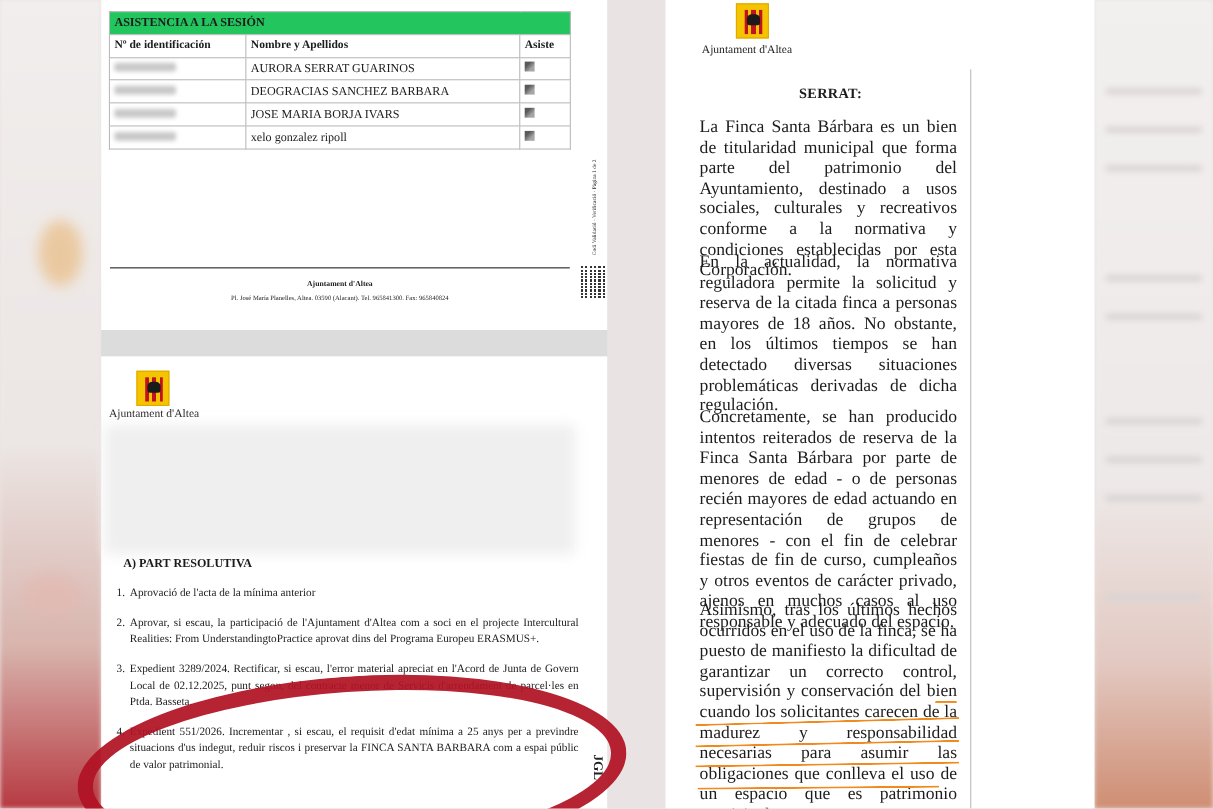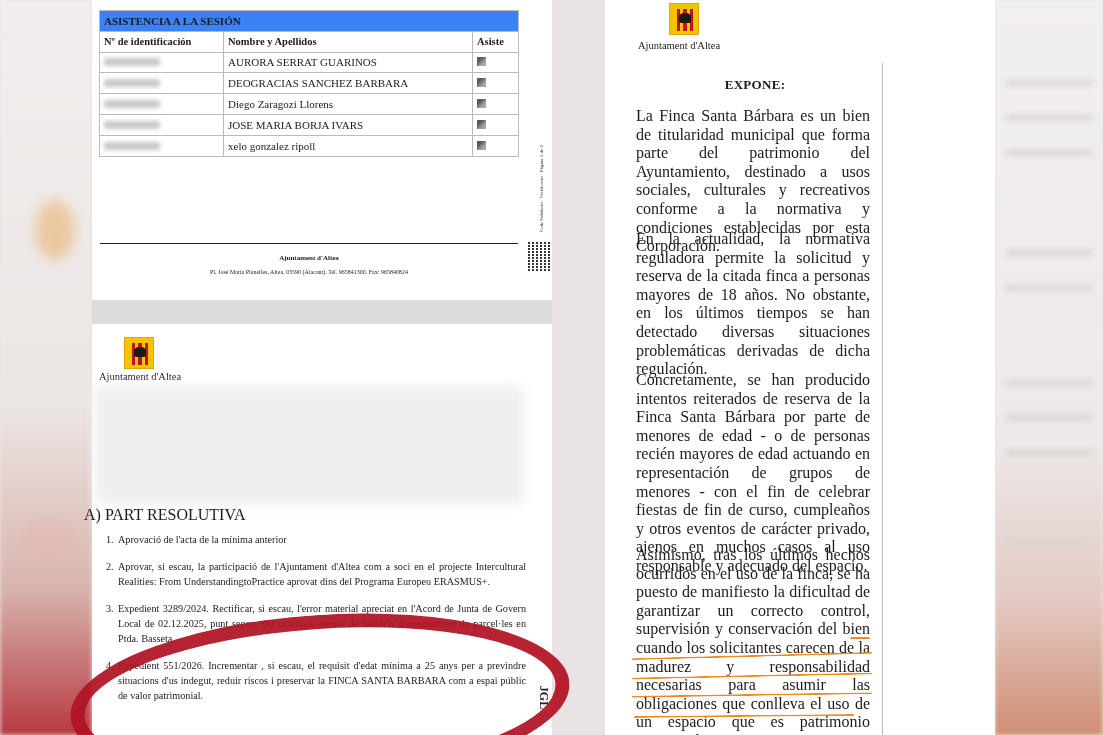--- a/index.html
+++ b/index.html
@@ -30,21 +30,21 @@
   }
   .gray-bar { position: absolute; left: 92px; top: 300px; width: 460px; height: 24px; background: #dcdcdc; }
   .page-bottom {
     position: absolute; left: 92px; top: 324px; width: 460px; height: 411px; background: #fff;
   }
   .asist-table {
     position: absolute; left: 99px; top: 10px; width: 420px; border-collapse: collapse;
     font-size: 11px;
   }
   .asist-table td, .asist-table th { border: 1px solid #bbb; height: 20.8px; padding: 0 4px; text-align: left; }
-  .asist-table .title-row th { background: #3b82f6; font-weight: bold; font-size: 11px; }
+  .asist-table .title-row th { background: #22c55e; font-weight: bold; font-size: 11px; }
   .asist-table .hdr th { font-weight: bold; font-size: 10.5px; }
   .asist-table td.id { width: 124px; }
   .asist-table td.id span { display: inline-block; width: 56px; height: 8px; background: #c8c8c8; filter: blur(2px); border-radius: 2px; }
   .asist-table td.chk { width: 46px; }
   .signed-icon { display: inline-block; width: 9px; height: 9px; background: linear-gradient(135deg,#222 30%, #888 70%); opacity: .75; }
   .footer-rule { position: absolute; left: 100px; top: 243px; width: 418px; border-top: 1px solid #222; }
   .footer-name { position: absolute; left: 100px; top: 254px; width: 418px; text-align: center; font-size: 7px; font-weight: bold; }
   .footer-addr { position: absolute; left: 100px; top: 269px; width: 418px; text-align: center; font-size: 6px; }
   .side-code { position: absolute; left: 536px; top: 100px; width: 10px; height: 135px; }
   .side-code div { position: absolute; left: -62px; top: 62px; transform: rotate(-90deg); font-size: 5px; width: 135px; white-space: nowrap; }
@@ -53,21 +53,21 @@
         -webkit-mask: repeating-linear-gradient(0deg,#000 0 2px,transparent 2px 3px);
         opacity: .85; }
 
   .crest { position: absolute; width: 30px; height: 32px; background: #f5c400; border: 1px solid #e0a800; }
   .crest::before { content: ""; position: absolute; left: 7px; top: 5px; width: 16px; height: 22px;
       background: linear-gradient(90deg,#c1121f 0 3px,#f5c400 3px 6px,#c1121f 6px 10px,#f5c400 10px 13px,#c1121f 13px 16px); }
   .crest::after { content: ""; position: absolute; left: 9px; top: 9px; width: 12px; height: 10px; background: #1a1a1a; border-radius: 40% 40% 20% 20%; }
   .crest-label { position: absolute; font-size: 10.5px; }
 
   .blurred-block { position: absolute; left: 95px; top: 386px; width: 428px; height: 118px; background: #efefef; filter: blur(6px); }
-  .part-title { position: absolute; left: 84px; top: 506px; font-size: 16px; font-weight: normal; }
+  .part-title { position: absolute; left: 112px; top: 506px; font-size: 11px; font-weight: bold; }
   .items { position: absolute; left: 106px; top: 532px; width: 420px; font-size: 10.2px; line-height: 15px; list-style: none; }
   .items li { display: flex; margin-bottom: 12px; }
   .items li .num { width: 12px; flex: none; }
   .items li .txt { flex: 1; text-align: justify; }
   .lbl-vert { position: absolute; left: 532px; top: 690px; transform: rotate(90deg); font-size: 12px; font-weight: bold; color: #222; }
 
   .red-oval { position: absolute; left: 70px; top: 615px; width: 500px; height: 170px;
       border: 14px solid #b01224; border-radius: 50%; transform: rotate(-4deg); opacity: .93; pointer-events: none;
       clip-path: inset(0 0 0 0); }
 
@@ -113,25 +113,20 @@
         <td>AURORA SERRAT GUARINOS</td>
         <td class="chk"><span class="signed-icon"></span></td>
       </tr>
   <tr>
         <td class="id"><span></span></td>
         <td>DEOGRACIAS SANCHEZ BARBARA</td>
         <td class="chk"><span class="signed-icon"></span></td>
       </tr>
   <tr>
         <td class="id"><span></span></td>
-        <td>Diego Zaragozi Llorens</td>
-        <td class="chk"><span class="signed-icon"></span></td>
-      </tr>
-  <tr>
-        <td class="id"><span></span></td>
         <td>JOSE MARIA BORJA IVARS</td>
         <td class="chk"><span class="signed-icon"></span></td>
       </tr>
   <tr>
         <td class="id"><span></span></td>
         <td>xelo gonzalez ripoll</td>
         <td class="chk"><span class="signed-icon"></span></td>
       </tr>
 </tbody>
   </table>
@@ -168,21 +163,21 @@
       <span class="txt">Expedient 551/2026. Incrementar , si escau, el requisit d'edat mínima a 25 anys per a previndre situacions d'us indegut, reduir riscos i preservar la FINCA SANTA BARBARA com a espai públic de valor patrimonial.</span>
     </li>
 </ul>
 <div class="lbl-vert">JGL</div>
 <div class="red-oval"></div>
 
 <div class="page-right"></div>
 <div class="crest" style="left:669px;top:3px;"></div>
 <div class="crest-label" style="left:638px;top:40px;">Ajuntament d'Altea</div>
 <div class="right-rule"></div>
-<div class="expone">EXPONE:</div>
+<div class="expone">SERRAT:</div>
 <div class="para" style="top:107px">La Finca Santa Bárbara es un bien de titularidad municipal que forma parte del patrimonio del Ayuntamiento, destinado a usos sociales, culturales y recreativos conforme a la normativa y condiciones establecidas por esta Corporación.</div>
 <div class="para" style="top:230px">En la actualidad, la normativa reguladora permite la solicitud y reserva de la citada finca a personas mayores de 18 años. No obstante, en los últimos tiempos se han detectado diversas situaciones problemáticas derivadas de dicha regulación.</div>
 <div class="para" style="top:371px">Concretamente, se han producido intentos reiterados de reserva de la Finca Santa Bárbara por parte de menores de edad - o de personas recién mayores de edad actuando en representación de grupos de menores - con el fin de celebrar fiestas de fin de curso, cumpleaños y otros eventos de carácter privado, ajenos en muchos casos al uso responsable y adecuado del espacio.</div>
 <div class="para" style="top:546px">Asimismo, tras los últimos hechos ocurridos en el uso de la finca, se ha puesto de manifiesto la dificultad de garantizar un correcto control, supervisión y conservación del bien cuando los solicitantes carecen de la madurez y responsabilidad necesarias para asumir las obligaciones que conlleva el uso de un espacio que es patrimonio municipal</div>
 
 <div class="hl" style="left:850px;top:637px;width:20px;border-radius:8px 8px 0 0;"></div>
 <div class="hl" style="left:632px;top:655px;width:240px;transform:rotate(-1.5deg);"></div>
 <div class="hl" style="left:632px;top:675px;width:240px;transform:rotate(-1.2deg);"></div>
 <div class="hl" style="left:632px;top:694px;width:240px;transform:rotate(-0.8deg);"></div>
 <div class="hl" style="left:634px;top:715px;width:220px;transform:rotate(-0.5deg);"></div>

